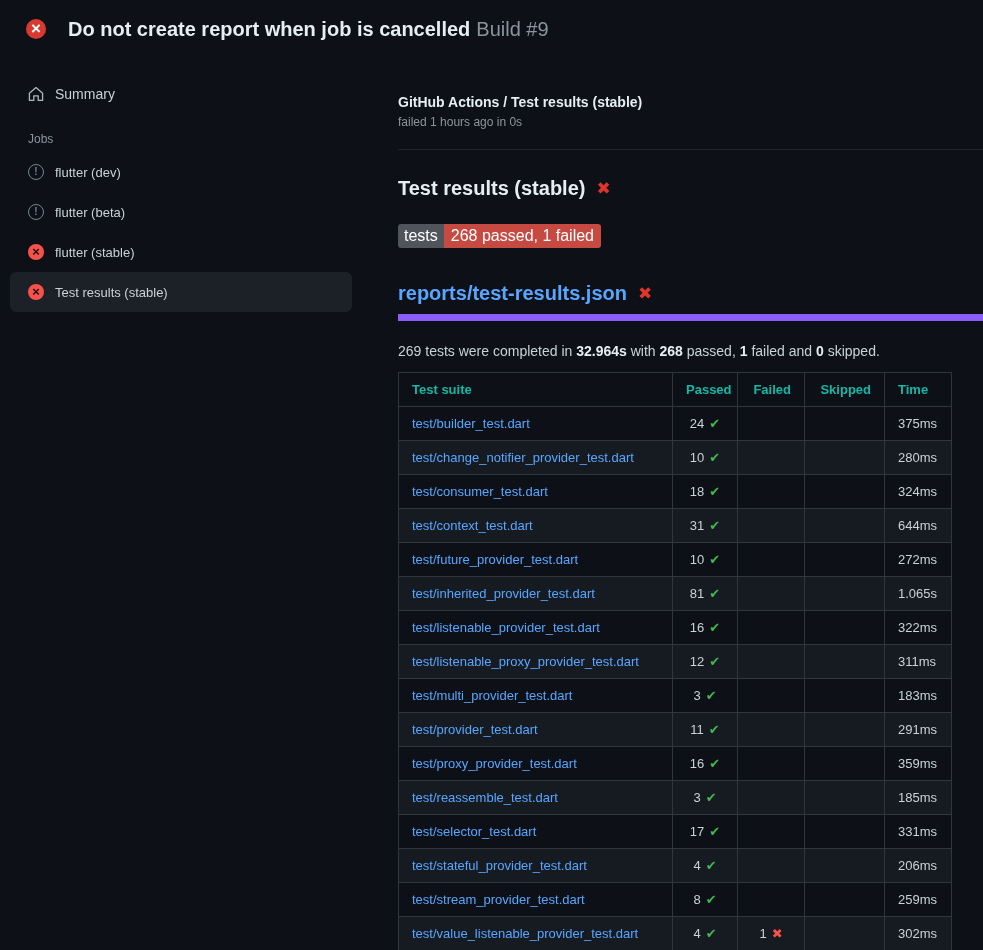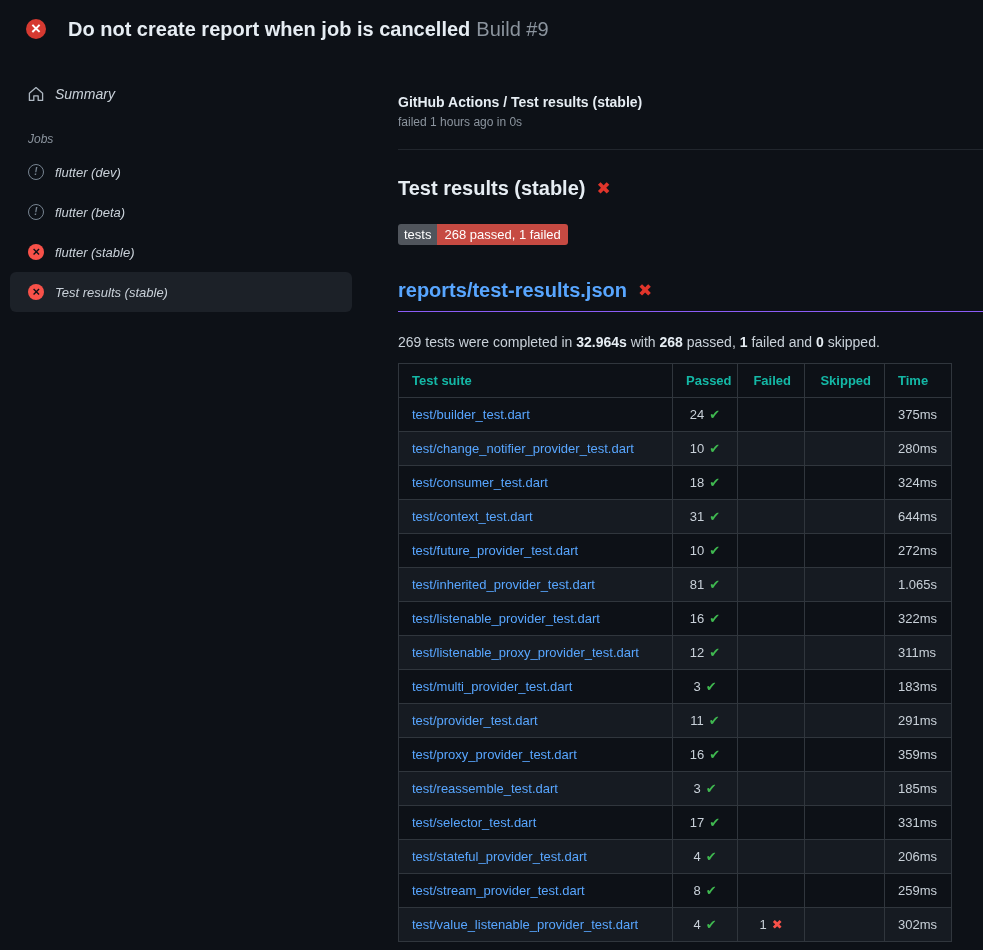--- a/index.html
+++ b/index.html
@@ -18,44 +18,44 @@
   .status-circle { width:20px; height:20px; border-radius:50%; display:inline-flex; align-items:center; justify-content:center; flex:none; }
   .header-fail { background:#d63a31; }
   .header-fail::before { content:"×"; color:#fff; font-weight:bold; font-size:17px; line-height:1; margin-top:-2px; }
   .header-title { font-size:20px; font-weight:bold; color:#e6edf3; white-space:nowrap; }
   .header-build { font-size:20px; font-weight:normal; color:#8b949e; margin-left:6px; }
 
   
   .layout { display:flex; align-items:flex-start; }
 
   
-  .sidebar { width:366px; flex:0 0 366px; padding:20px 14px 0 10px;font-style:italic; }
+  .sidebar { width:366px; flex:0 0 366px; padding:20px 14px 0 10px; }
   .sidebar-item { display:flex; align-items:center; gap:11px; padding:8px 18px; border-radius:6px; color:#c9d1d9; cursor:pointer; }
   .sidebar-item.job { padding:12px 18px; font-size:13px; }
   .sidebar-item.selected { background:#1c2128; }
   .sidebar-section-label { color:#8b949e; font-size:12px; padding:6px 18px; margin-top:16px; }
   .home-icon { width:16px; height:16px; flex:none; display:inline-flex; }
   .icon-circle { width:16px; height:16px; border-radius:50%; display:inline-flex; align-items:center; justify-content:center; flex:none; }
   .icon-neutral { border:1.5px solid #778491; }
   .icon-neutral::before { content:"!"; color:#778491; font-size:10px; font-weight:bold; line-height:1; }
   .icon-failed { background:#f85149; }
   .icon-failed::before { content:"×"; color:#0d1117; font-size:13px; font-weight:bold; line-height:1; margin-top:-1px; }
 
   
   .main { flex:1 1 auto; min-width:0; padding:36px 0 0 32px; }
   .breadcrumb { font-size:14px; font-weight:bold; color:#e6edf3; }
   .status-line { margin-top:5px; font-size:12px; color:#8b949e; }
   .divider { border-bottom:1px solid #21262d; margin-top:20px; }
   .section-title { margin-top:27px; font-size:20px; font-weight:bold; color:#e6edf3; display:flex; align-items:center; gap:11px; }
   .heading-x { display:inline-flex; line-height:1; }
   .heading-x::before { content:"✖"; color:#e0352b; font-size:17px; }
-  .badge { margin-top:24px; display:inline-flex; font-size:13px; color:#ffffff; border-radius:3px; overflow:hidden; line-height:1; }
+  .badge { margin-top:24px; display:inline-flex; font-size:16px; color:#ffffff; border-radius:3px; overflow:hidden; line-height:1; }
   .badge-label { background:#50555c; padding:4px 6px; }
   .badge-value { background:#c64a42; padding:4px 7px; }
-  .report-title { margin-top:34px; padding-bottom:9px; border-bottom:1px solid #8b5cf6; font-size:20px; font-weight:bold; display:flex; align-items:center; gap:11px; }
+  .report-title { margin-top:34px; padding-bottom:9px; border-bottom:7px solid #8b5cf6; font-size:20px; font-weight:bold; display:flex; align-items:center; gap:11px; }
   .report-link { color:#58a6ff; }
   .summary-line { margin-top:22px; font-size:14px; color:#c9d1d9; }
   .summary-line strong { color:#e6edf3; }
 
   
   .results-table { margin-top:13px; width:553px; border-collapse:collapse; table-layout:fixed; font-size:13px; }
   .results-table th, .results-table td { border:1px solid #30363d; padding:8px 13px; line-height:17px; overflow:hidden; white-space:nowrap; }
   .results-table th { text-align:left; font-weight:bold; color:#14b8a6; }
   .results-table th.col-num { text-align:right; }
   .results-table tbody tr:nth-child(even) { background:#161b22; }

